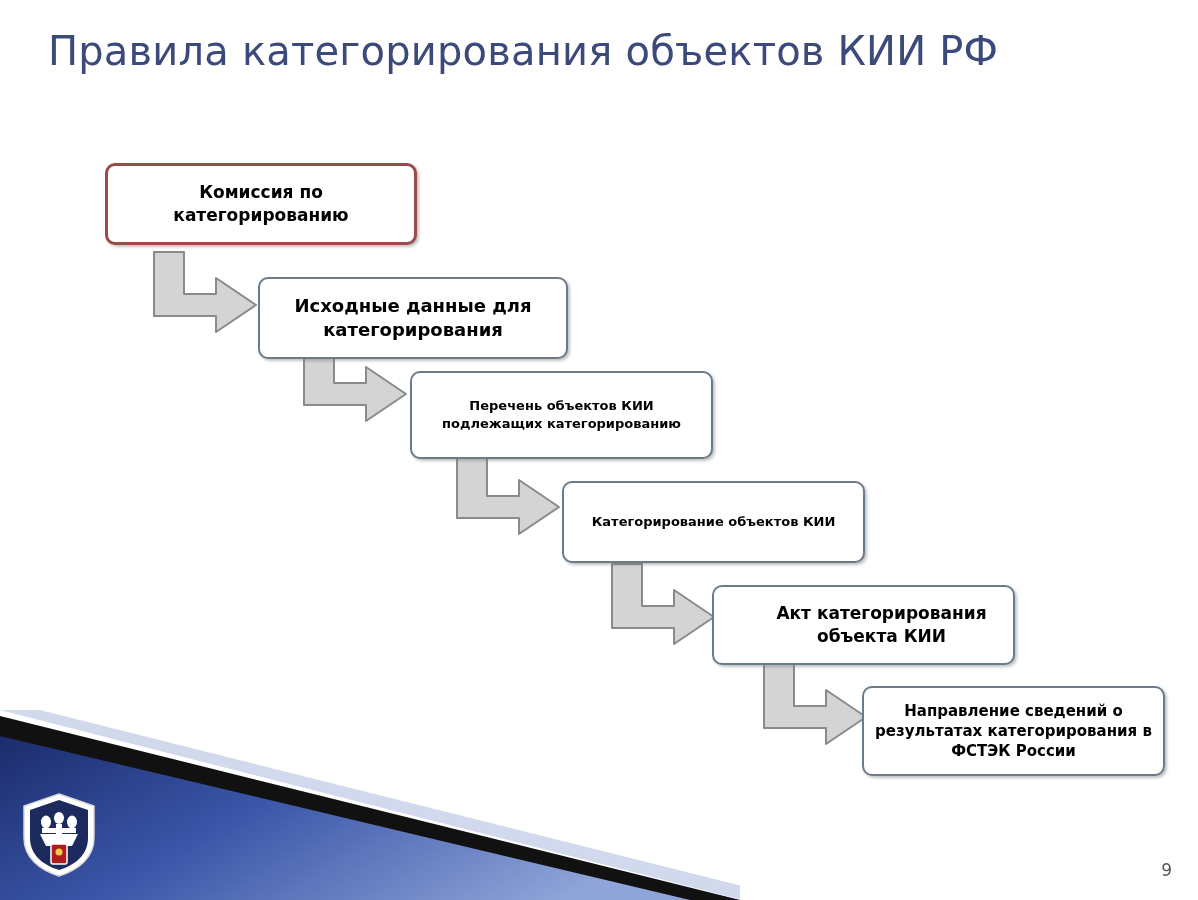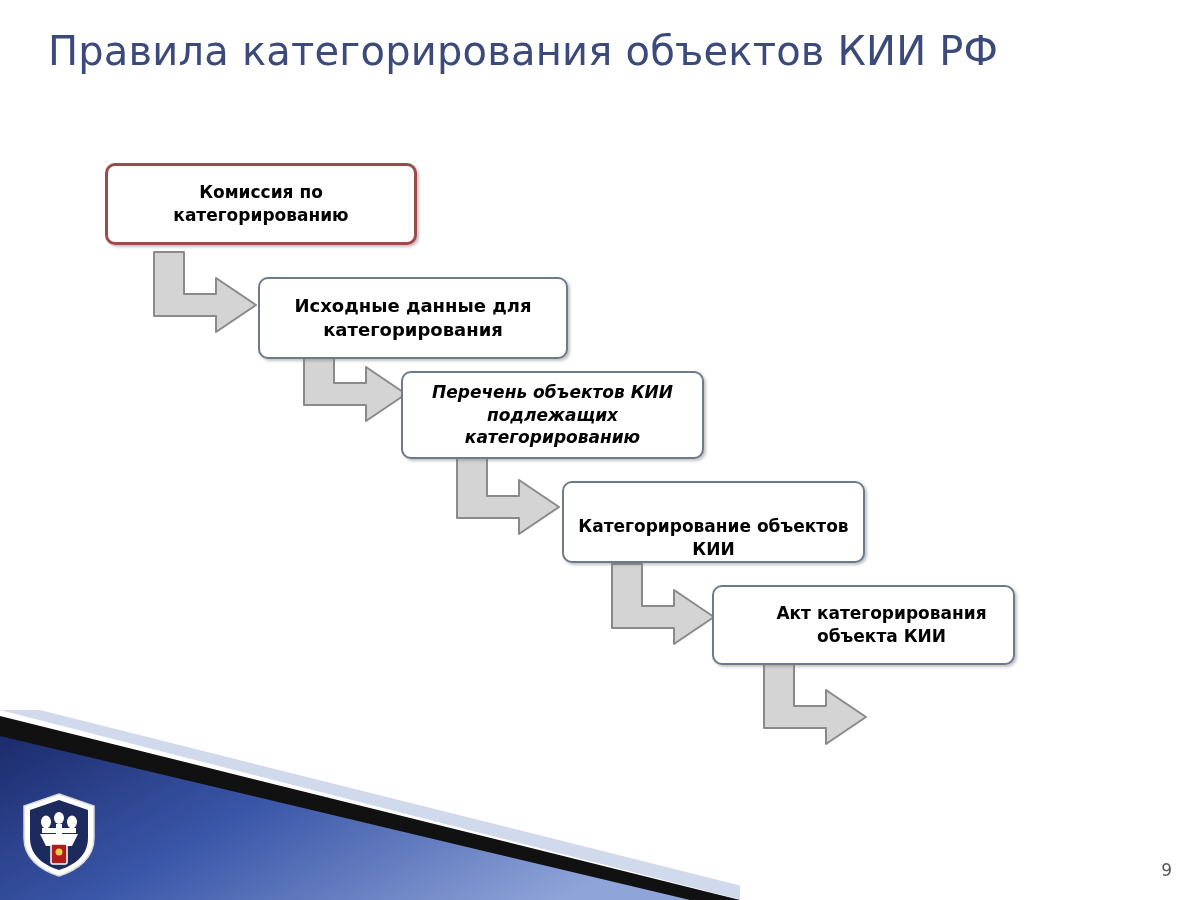--- a/index.html
+++ b/index.html
@@ -109,32 +109,35 @@
   </svg>
 
   <div class="box first" style="left:105px; top:163px; width:312px; height:82px; font-size:17px;">
     <span>Комиссия по категорированию</span>
   </div>
 
   <div class="box" style="left:258px; top:277px; width:310px; height:82px; font-size:18px;">
     <span>Исходные данные для категорирования</span>
   </div>
 
-  <div class="box" style="left:401px; top:371px; width:303px; height:88px; font-size:17px;font-style:italic;">
+  <div class="box" style="left:410px; top:371px; width:303px; height:88px; font-size:13px;">
     <span>Перечень объектов КИИ подлежащих категорированию</span>
   </div>
 
-  <div class="box" style="left:562px; top:481px; width:303px; height:82px; font-size:17px;align-items:flex-end;">
+  <div class="box" style="left:562px; top:481px; width:303px; height:82px; font-size:13px;">
     <span>Категорирование объектов КИИ</span>
   </div>
 
   <div class="box" style="left:712px; top:585px; width:303px; height:80px; font-size:17px;padding-left:36px;">
     <span>Акт категорирования объекта КИИ</span>
   </div>
 
+  <div class="box" style="left:862px; top:686px; width:303px; height:90px; font-size:15px;">
+    <span>Направление сведений о результатах категорирования в ФСТЭК России</span>
+  </div>
 
   <svg id="corner-deco" viewBox="0 0 740 190" preserveAspectRatio="none">
     <defs>
       <linearGradient id="blueGrad" x1="0" y1="0" x2="1" y2="0.4">
         <stop offset="0%" stop-color="#1b2a6b"></stop>
         <stop offset="45%" stop-color="#3a56a8"></stop>
         <stop offset="100%" stop-color="#8fa4d8"></stop>
       </linearGradient>
     </defs>
     <polygon points="0,20 740,190 0,190" fill="url(#blueGrad)"></polygon>

